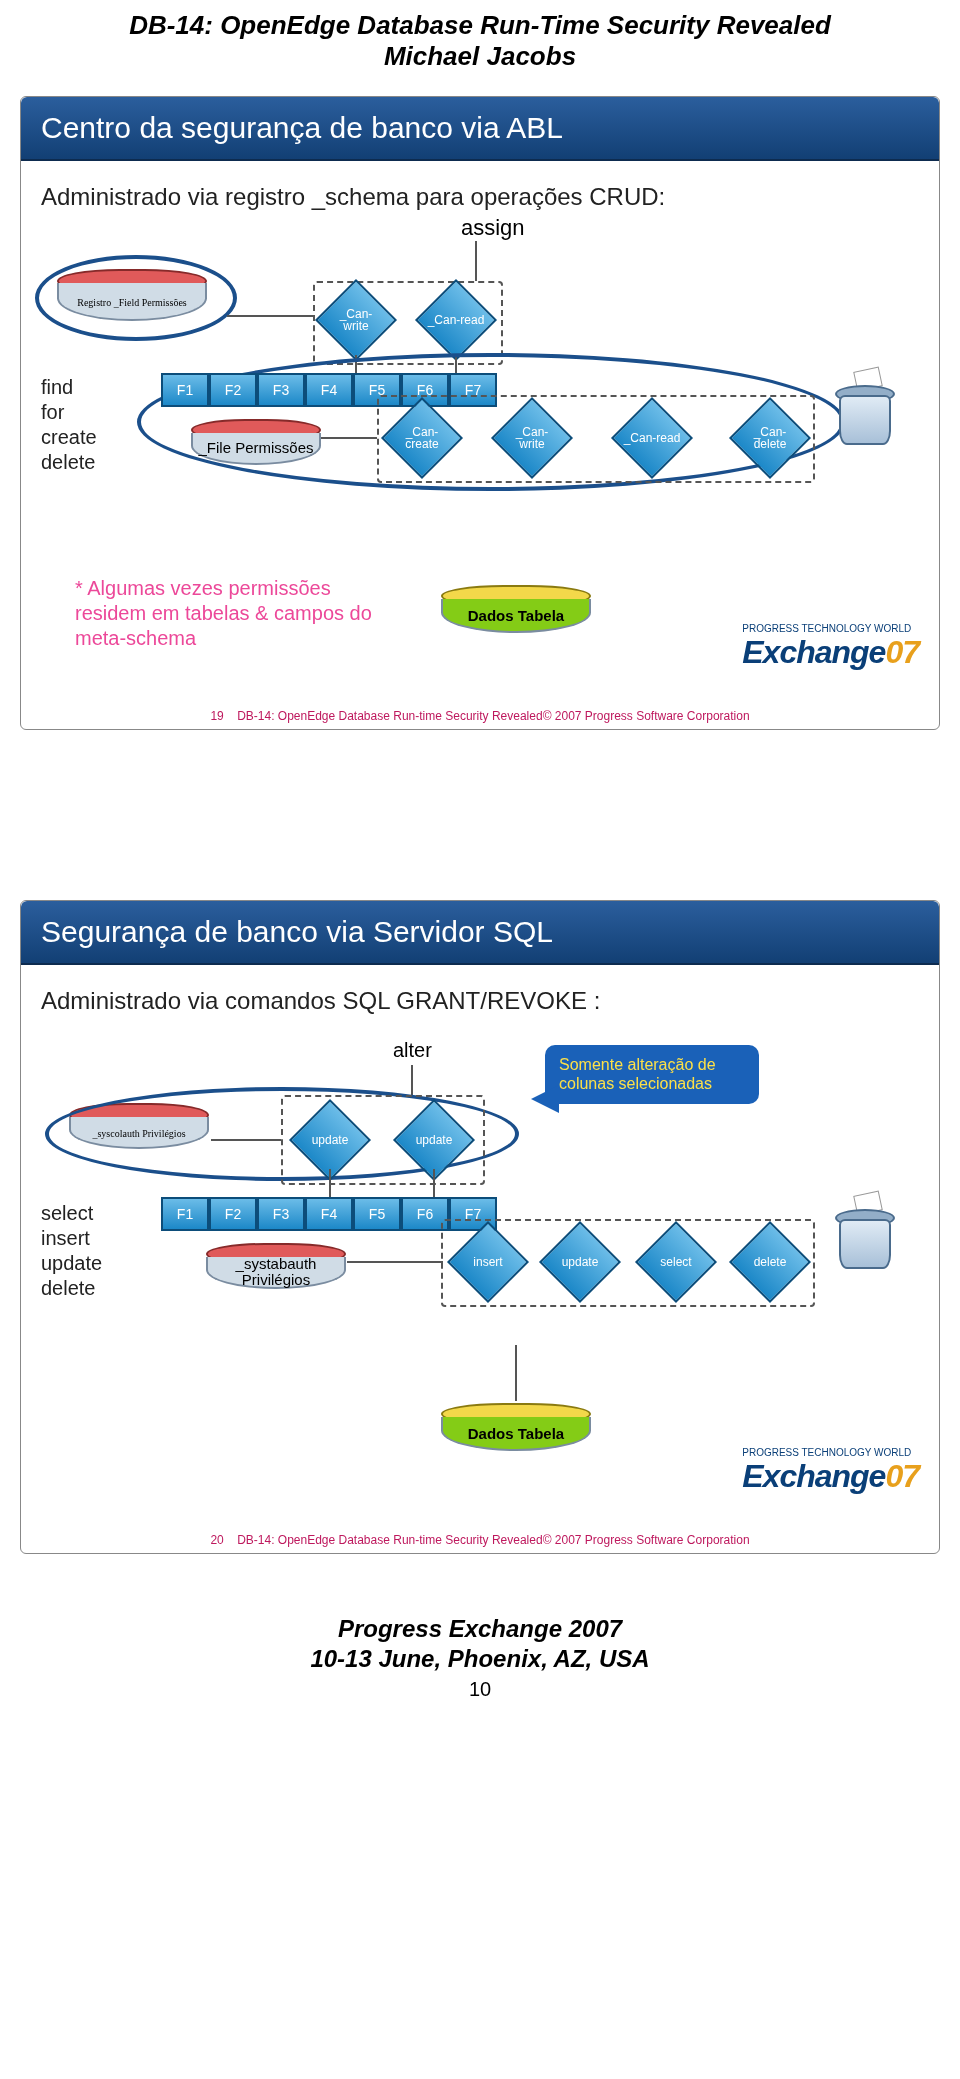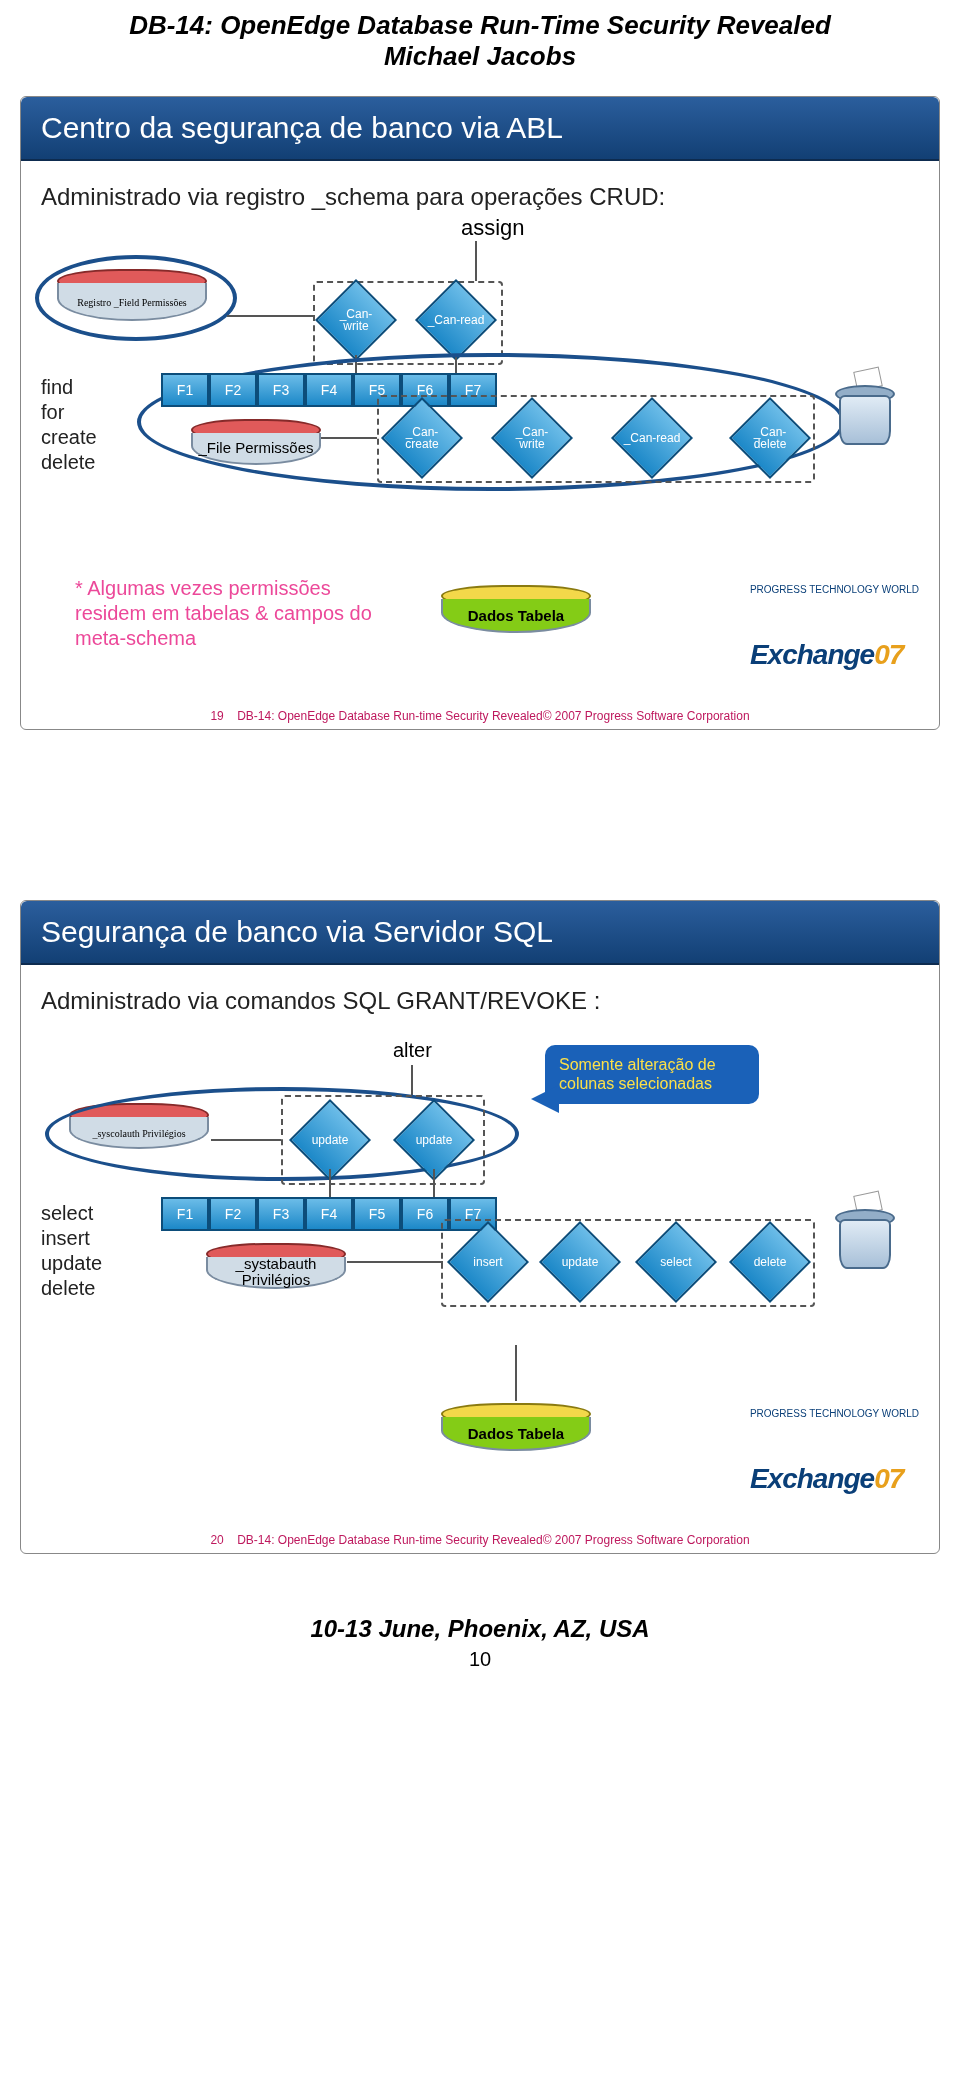--- a/index.html
+++ b/index.html
@@ -278,25 +278,24 @@
   }
   .ex-logo {
     position: absolute;
     right: 20px;
     bottom: 34px;
     text-align: left;
     font-size: 10px;
     color: #0a3f78;
   }
   .ex-logo .big {
-    font-size: 28px;
+    font-size: 32px;
     font-weight: bold;
     font-style: italic;
     letter-spacing: -1px;
-    margin-top: 44px;
   }
   .ex-logo .big .seven {
     color: #e8a01c;
     font-style: italic;
   }
   .slide-footer {
     display: flex;
     justify-content: center;
     align-items: center;
     padding: 4px 14px 6px;
@@ -573,17 +572,18 @@
       <div class="big"><span>Exchange</span><span class="seven">07</span></div>
     </div>
   </div>
   <div class="slide-footer">
     <div><span>20</span>&nbsp;&nbsp;&nbsp;&nbsp;<span>DB-14: OpenEdge Database Run-time Security Revealed</span></div>
     <div>© 2007 Progress Software Corporation</div>
   </div>
 </div>
 
 <div class="bottom-footer">
+  <div>Progress Exchange 2007</div>
   <div>10-13 June, Phoenix, AZ, USA</div>
 </div>
 <div class="page-num">10</div>
 
 </div>
 
 </body></html>

